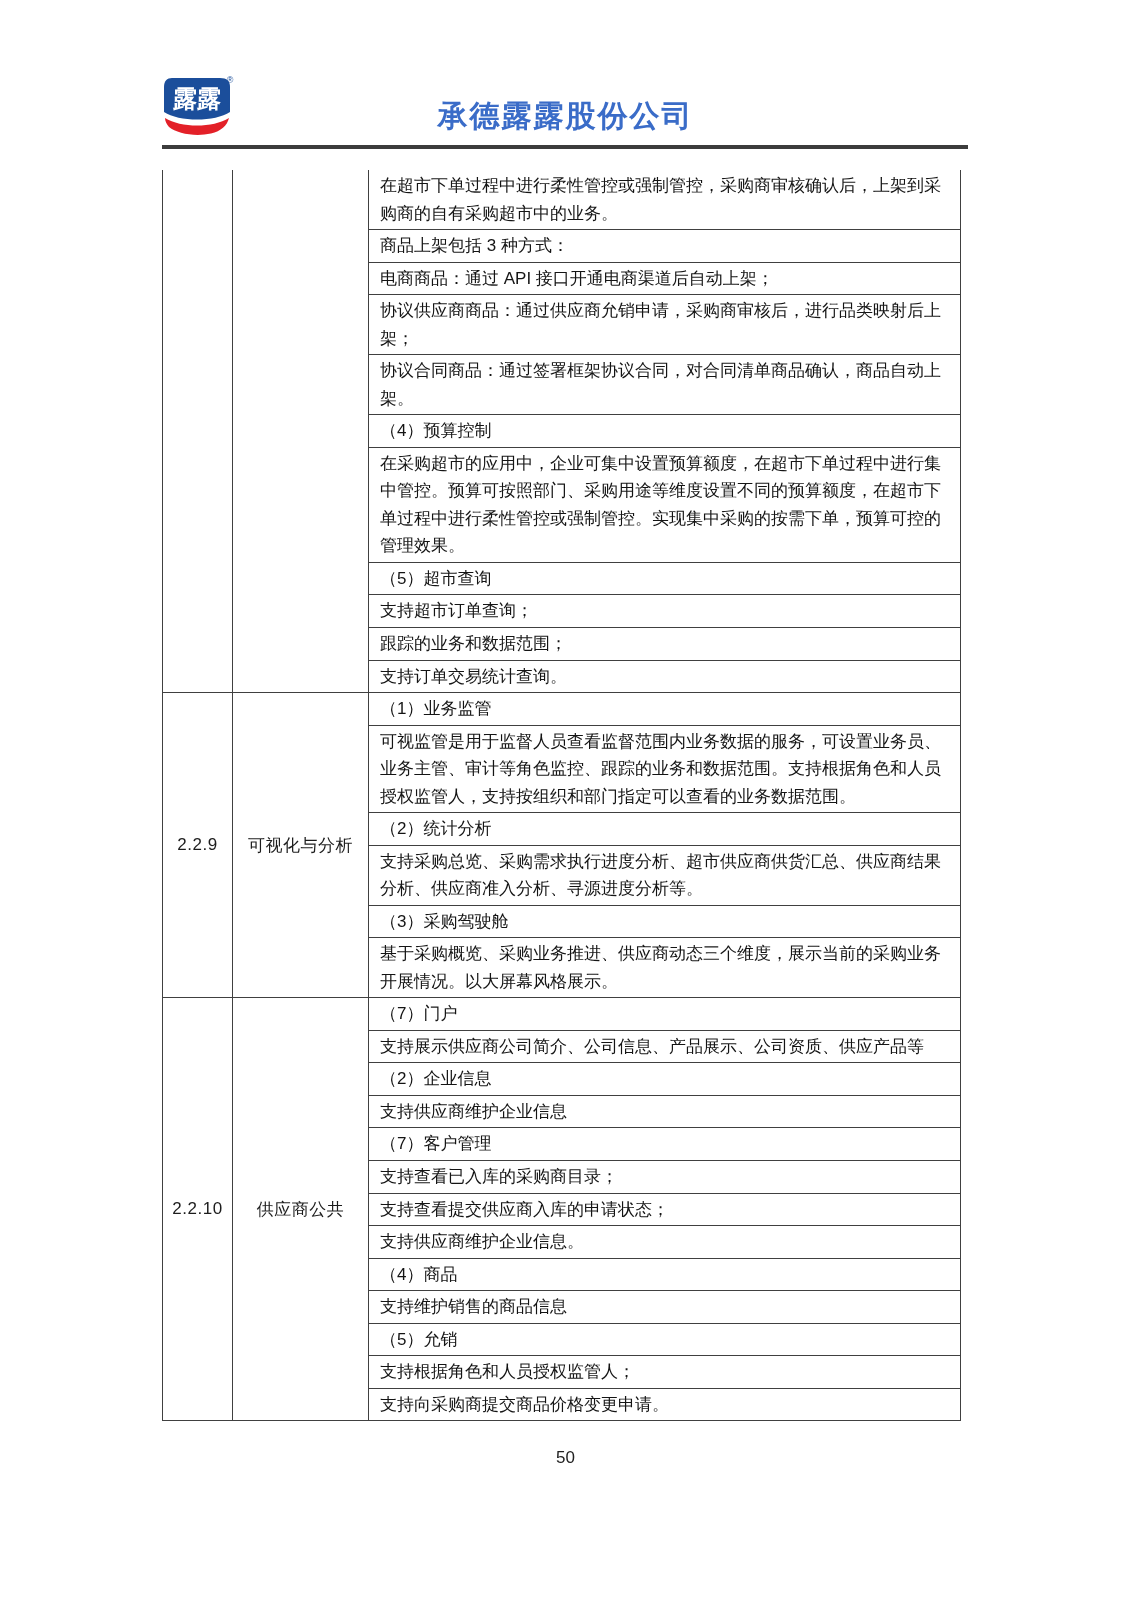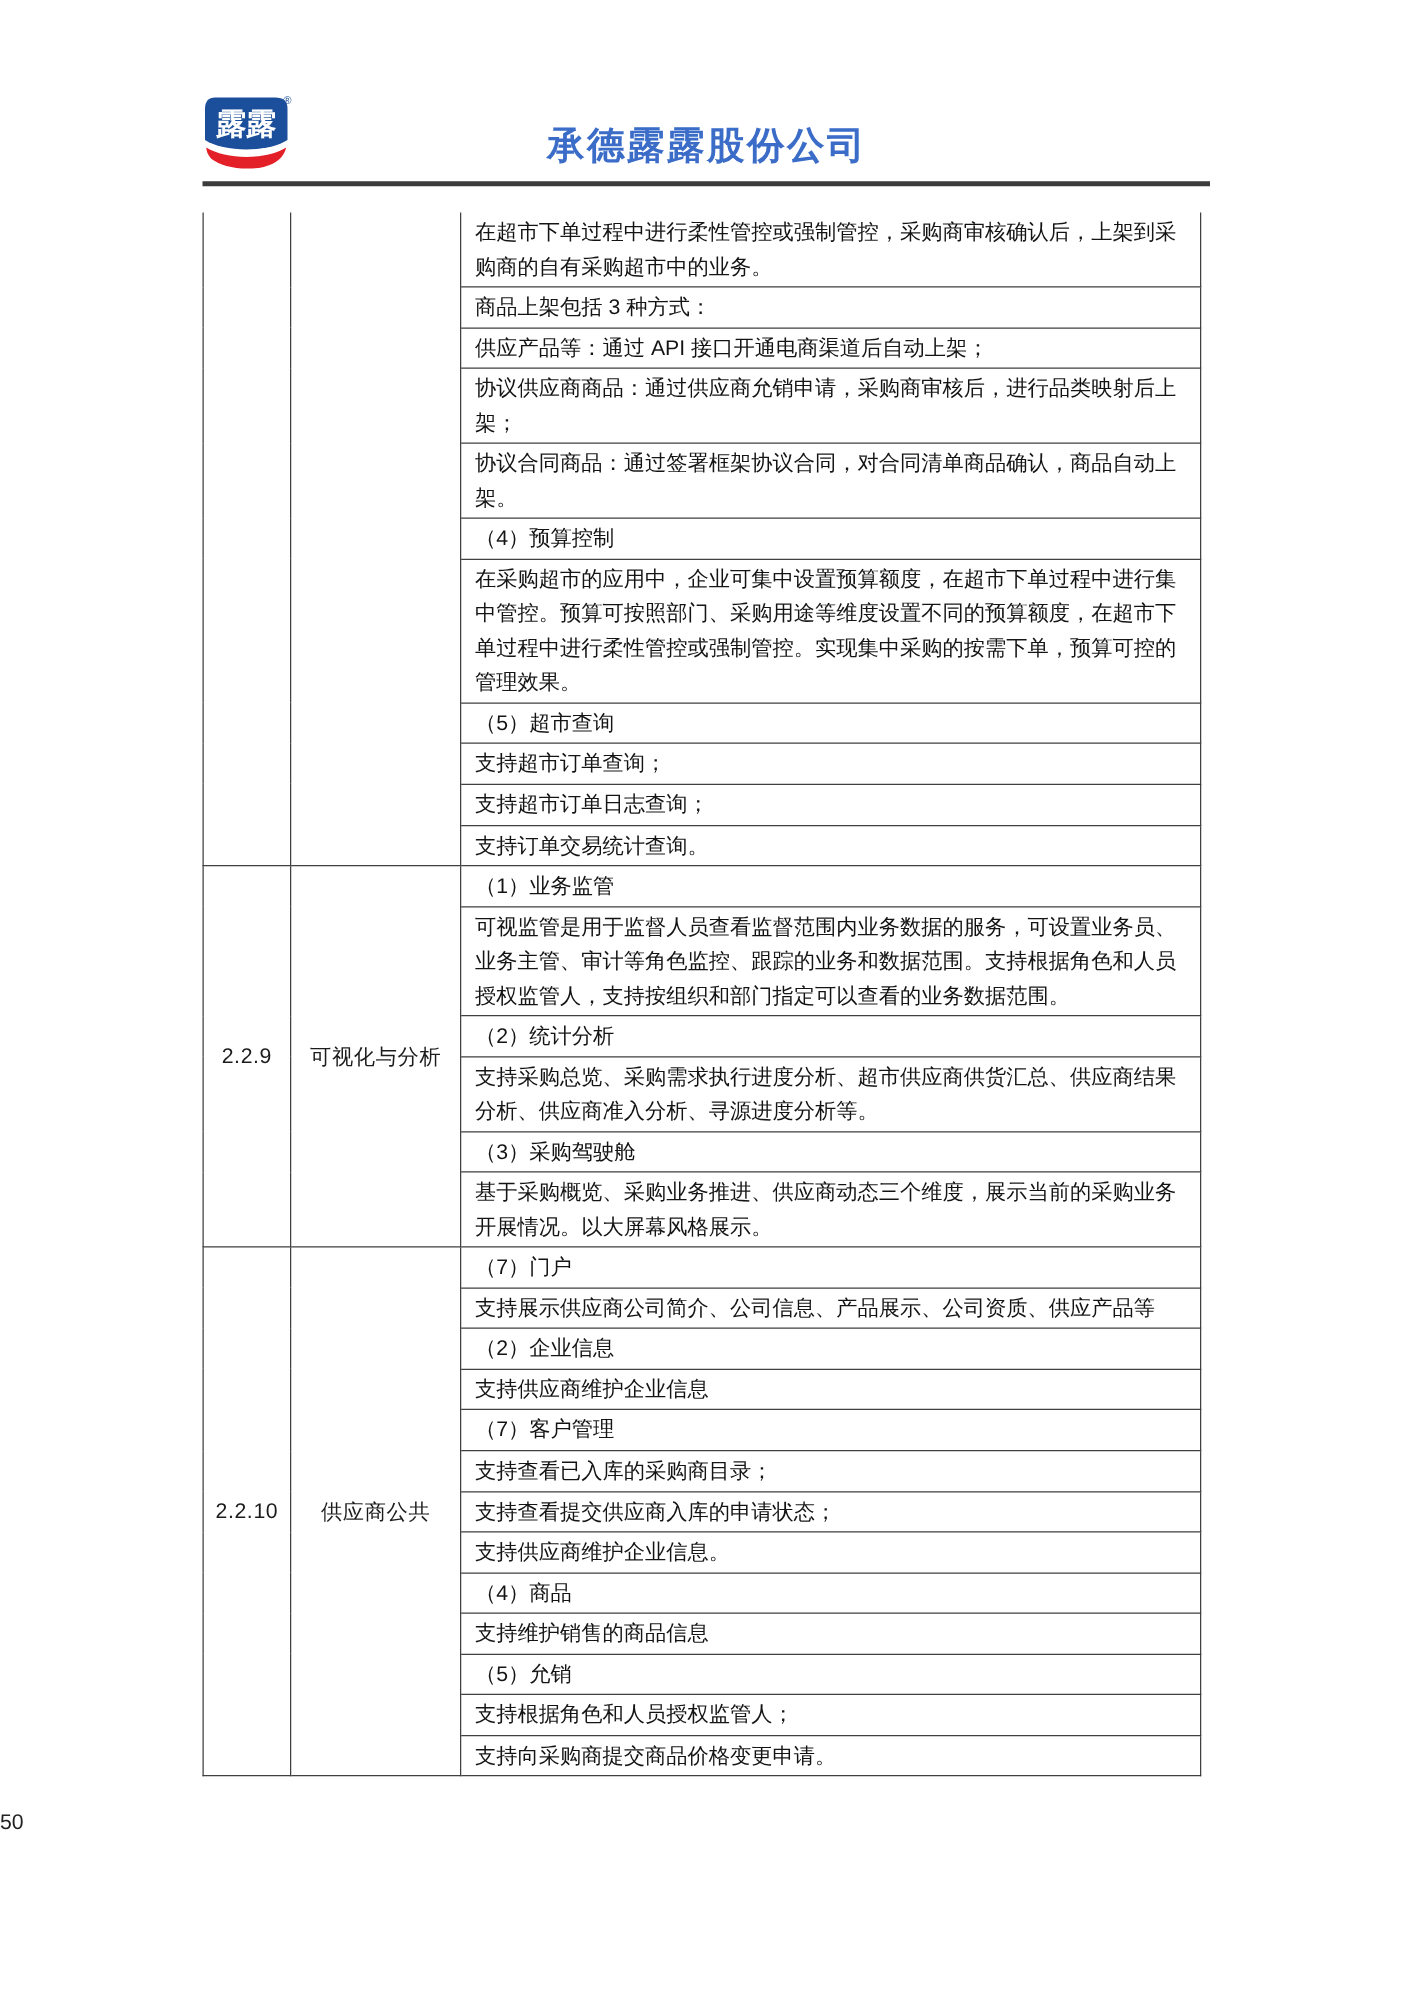--- a/index.html
+++ b/index.html
@@ -78,20 +78,21 @@
     color: #141414;
     text-align: left;
   }
 
   
   .page-number {
     position: absolute;
     left: 0;
     top: 1448px;
     width: 100%;
+    text-align: center;
     font-size: 17px;
     color: #222222;
   }
 </style>
 </head>
 <body>
 
 <div class="page">
 
   <div class="logo">
@@ -119,42 +120,42 @@
     <tbody>
         <tr class="first-row">
           <th rowspan="11" class="cell-id"></th>
           <th rowspan="11" class="cell-name"></th>
           <td class="cell-text">在超市下单过程中进行柔性管控或强制管控，采购商审核确认后，上架到采购商的自有采购超市中的业务。</td>
         </tr>
         <tr>
           <td class="cell-text">商品上架包括 3 种方式：</td>
         </tr>
         <tr>
-          <td class="cell-text">供应产品等：通过 API 接口开通电商渠道后自动上架；</td>
+          <td class="cell-text">电商商品：通过 API 接口开通电商渠道后自动上架；</td>
         </tr>
         <tr>
           <td class="cell-text">协议供应商商品：通过供应商允销申请，采购商审核后，进行品类映射后上架；</td>
         </tr>
         <tr>
           <td class="cell-text">协议合同商品：通过签署框架协议合同，对合同清单商品确认，商品自动上架。</td>
         </tr>
         <tr>
           <td class="cell-text">（4）预算控制</td>
         </tr>
         <tr>
           <td class="cell-text">在采购超市的应用中，企业可集中设置预算额度，在超市下单过程中进行集中管控。预算可按照部门、采购用途等维度设置不同的预算额度，在超市下单过程中进行柔性管控或强制管控。实现集中采购的按需下单，预算可控的管理效果。</td>
         </tr>
         <tr>
           <td class="cell-text">（5）超市查询</td>
         </tr>
         <tr>
           <td class="cell-text">支持超市订单查询；</td>
         </tr>
         <tr>
-          <td class="cell-text">支持超市订单日志查询；</td>
+          <td class="cell-text">跟踪的业务和数据范围；</td>
         </tr>
         <tr>
           <td class="cell-text">支持订单交易统计查询。</td>
         </tr>
         <tr>
           <th rowspan="6" class="cell-id">2.2.9</th>
           <th rowspan="6" class="cell-name">可视化与分析</th>
           <td class="cell-text">（1）业务监管</td>
         </tr>
         <tr>

